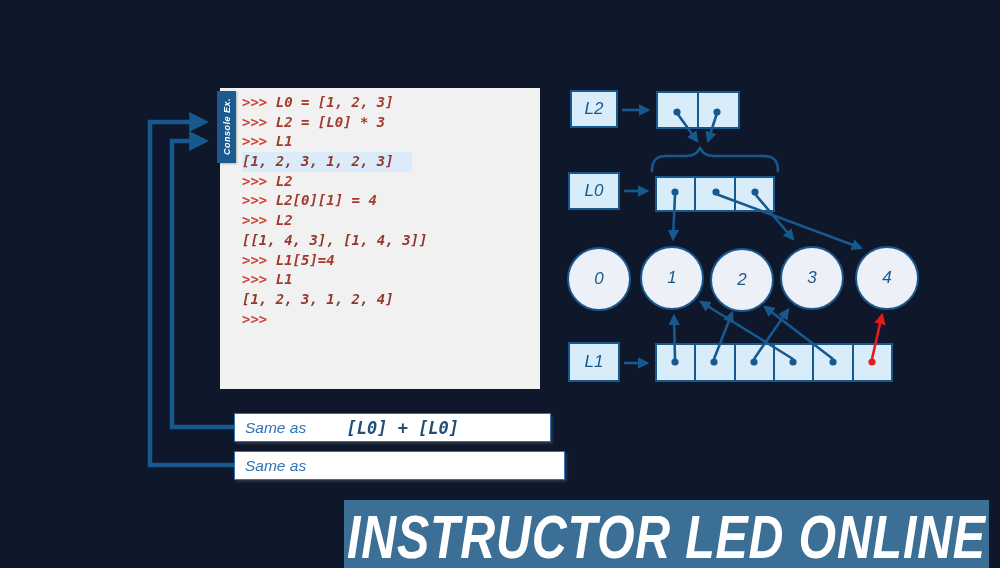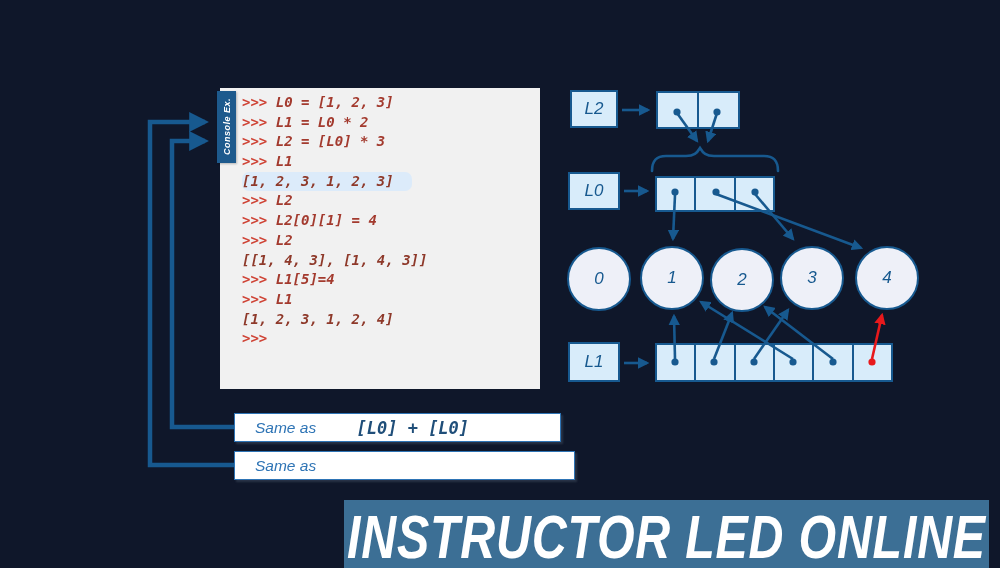--- a/index.html
+++ b/index.html
@@ -11,29 +11,29 @@
              background:var(--c-console-bg,#f1f1f1); }
   .console-tab { position:absolute; left:-3px; top:3px; width:19px; height:72px;
                  background:var(--c-tab-bg,#1d5a8d); display:flex; align-items:center;
                  justify-content:center; box-shadow:1px 1px 2px rgba(0,0,0,.25); }
   .console-tab span { writing-mode:vertical-rl; transform:rotate(180deg);
                  color:#fff; font-size:9px; font-weight:bold; letter-spacing:.5px;
                  white-space:nowrap; }
   .console-body { padding:5px 0 0 22px; font-family:"DejaVu Sans Mono", monospace;
                   font-size:14px; line-height:19.7px; font-weight:bold; }
   .cline { white-space:pre; height:19.7px; }
-  .cline.hl { background:var(--c-line-highlight,#dcebfa); width:fit-content; padding-right:18px;border-radius:7px; }
+  .cline.hl { background:var(--c-line-highlight,#dcebfa); width:fit-content; padding-right:18px; }
   .prompt { color:var(--c-prompt,#cf4436); }
   .code.in { color:var(--c-input,#a33a2e); }
   .code.out { color:var(--c-output,#8e392a); }
   .code.mark { background:var(--c-line-highlight,#dcebfa); }
 
   
   .callout { position:absolute; background:#fff; border:1.6px solid var(--c-callout-border,#2e74b5);
-             display:flex; align-items:center; padding-left:20px;
+             display:flex; align-items:center; padding-left:10px;
              box-shadow:2px 2px 2px rgba(120,140,160,.25); white-space:pre; }
   .callout1 { left:234px; top:413px; width:305px; height:27px; }
   .callout2 { left:234px; top:451px; width:319px; height:27px; }
   .co-prefix { color:var(--c-callout-border,#2e74b5); font-size:15.5px; }
   .co-code { color:var(--c-callout-code,#1f4e79); font-family:"DejaVu Sans Mono", monospace;
              font-size:17px; font-weight:bold;margin-left:36px; }
 
   
   .varbox { position:absolute; background:var(--c-cell,#d8ecfa);
             border:2.4px solid var(--c-accent,#17598f); box-sizing:border-box;
@@ -83,21 +83,20 @@
 <body>
 
 <div class="stage">
 
   <div class="console">
     <div class="console-tab">
       <span>Console Ex.</span>
     </div>
     <div class="console-body">
         <div class="cline"><span class="prompt">&gt;&gt;&gt; </span><span class="code in">L0 = [1, 2, 3]</span></div>
-        <div class="cline"><span class="prompt">&gt;&gt;&gt; </span><span class="code in">L1 = L0 * 2</span></div>
         <div class="cline"><span class="prompt">&gt;&gt;&gt; </span><span class="code in">L2 = [L0] * 3</span></div>
         <div class="cline"><span class="prompt">&gt;&gt;&gt; </span><span class="code in">L1</span></div>
         <div class="cline hl"><span class="prompt"></span><span class="code out">[1, 2, 3, 1, 2, 3]</span></div>
         <div class="cline"><span class="prompt">&gt;&gt;&gt; </span><span class="code in">L2</span></div>
         <div class="cline"><span class="prompt">&gt;&gt;&gt; </span><span class="code in">L2[0][1] = 4</span></div>
         <div class="cline"><span class="prompt">&gt;&gt;&gt; </span><span class="code in">L2</span></div>
         <div class="cline"><span class="prompt"></span><span class="code out">[[1, 4, 3], [1, 4, 3]]</span></div>
         <div class="cline"><span class="prompt">&gt;&gt;&gt; </span><span class="code in">L1[5]=4</span></div>
         <div class="cline"><span class="prompt">&gt;&gt;&gt; </span><span class="code in">L1</span></div>
         <div class="cline"><span class="prompt"></span><span class="code out">[1, 2, 3, 1, 2, 4]</span></div>

